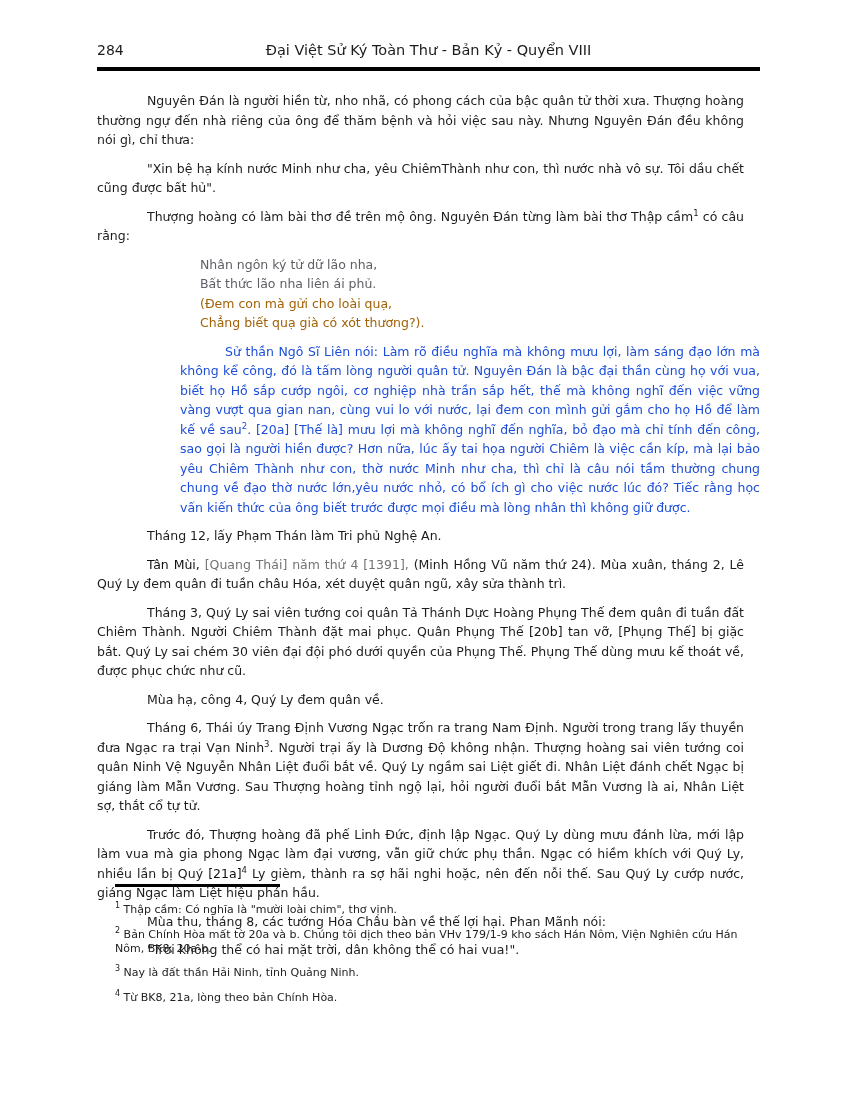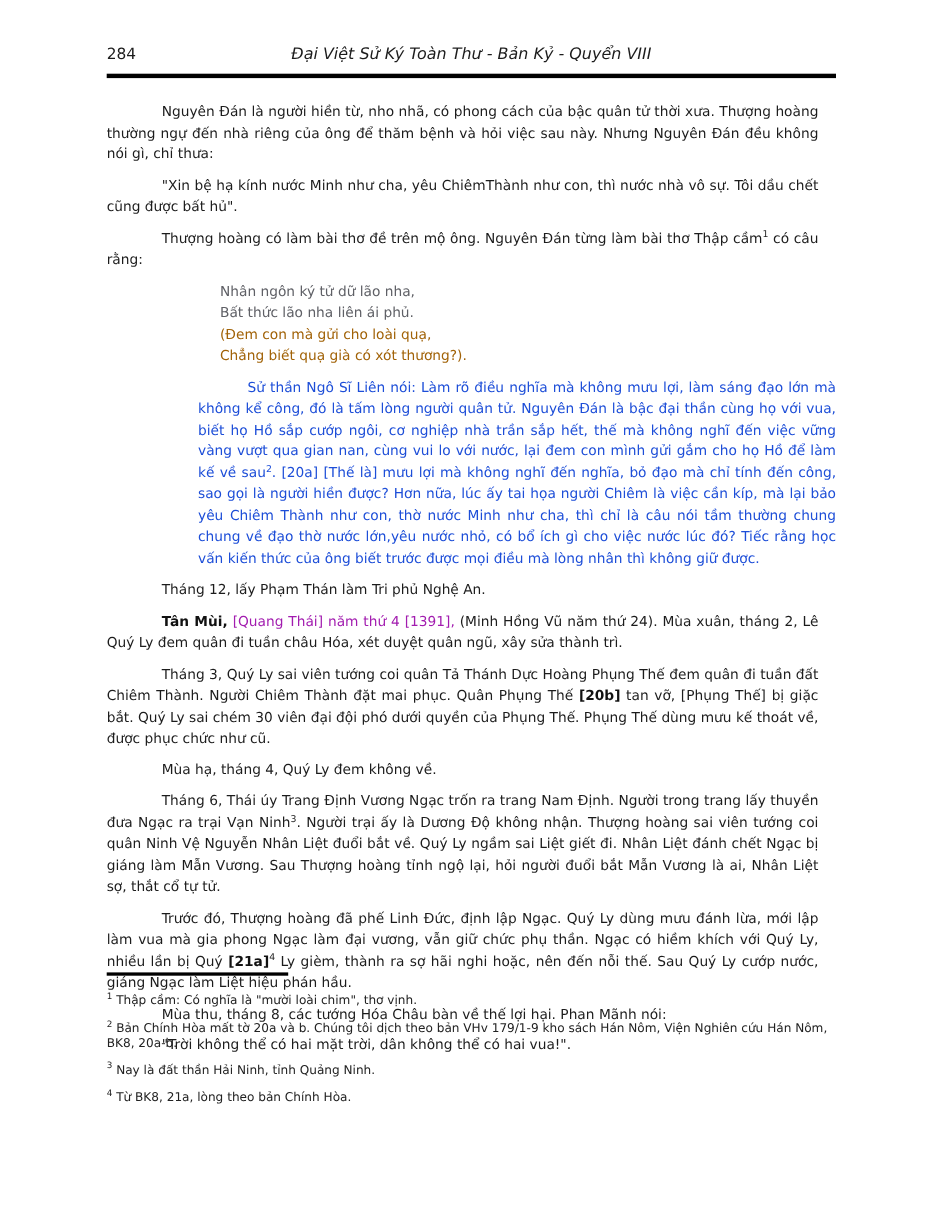--- a/index.html
+++ b/index.html
@@ -16,21 +16,21 @@
   }
   
   .header {
     display: flex;
     align-items: baseline;
     padding-bottom: 9px;
     border-bottom: 4px solid #000000;
     margin-bottom: 20px;
   }
   .page-number { width: 90px; font-size: 14px; }
-  .header-title { flex: 1; text-align: center; font-size: 14.5px; font-style: italic; }
+  .header-title { flex: 1; text-align: center; font-size: 14.5px; }
   .header-spacer { width: 90px; }
   
   .content { font-size: 12.5px; line-height: 19.5px; }
   .para {
     margin: 0 16px 9px 0;
     text-indent: 50px;
     text-align: justify;
   }
   .poem {
     margin: 2px 0 9px 103px;
@@ -38,31 +38,31 @@
     line-height: 19.5px;
   }
   .poem-hanviet { color: #5f6066; }
   .poem-viet { color: #a16207; }
   .commentary {
     margin: 0 0 9px 83px;
     text-indent: 45px;
     text-align: justify;
     color: #1d4ed8;
   }
-  .bold { font-weight: bold; color: #111111; }
-  .era-note { color: #a21caf; }
+  .bold { font-weight: normal; color: #111111; }
+  .era-note { color: #737373; }
   sup.fn-ref {
     font-size: 8.5px;
     line-height: 0;
     vertical-align: super;
   }
   
   .footnotes {
     position: absolute;
-    left: 97px;
+    left: 115px;
     right: 90px;
     top: 884px;
   }
   .fn-rule {
     width: 165px;
     height: 0;
     border-top: 3px solid #000000;
     margin-bottom: 16px;
   }
   .fn {
@@ -105,21 +105,21 @@
     </div>
 
     <p class="commentary"><span>Sử thần Ngô Sĩ Liên nói: Làm rõ điều nghĩa mà không mưu lợi, làm sáng đạo lớn mà không kể công, đó là tấm lòng người quân tử. Nguyên Đán là bậc đại thần cùng họ với vua, biết họ Hồ sắp cướp ngôi, cơ nghiệp nhà trần sắp hết, thế mà không nghĩ đến việc vững vàng vượt qua gian nan, cùng vui lo với nước, lại đem con mình gửi gắm cho họ Hồ để làm kế về sau</span><sup class="fn-ref">2</sup><span>. [20a] [Thế là] mưu lợi mà không nghĩ đến nghĩa, bỏ đạo mà chỉ tính đến công, sao gọi là người hiền được? Hơn nữa, lúc ấy tai họa người Chiêm là việc cần kíp, mà lại bảo yêu Chiêm Thành như con, thờ nước Minh như cha, thì chỉ là câu nói tầm thường chung chung về đạo thờ nước lớn,yêu nước nhỏ, có bổ ích gì cho việc nước lúc đó? Tiếc rằng học vấn kiến thức của ông biết trước được mọi điều mà lòng nhân thì không giữ được.</span></p>
 
     <p class="para">Tháng 12, lấy Phạm Thán làm Tri phủ Nghệ An.</p>
 
     <p class="para"><span class="bold">Tân Mùi,</span><span class="era-note"> [Quang Thái] năm thứ 4 [1391],</span><span> (Minh Hồng Vũ năm thứ 24). Mùa xuân, tháng 2, Lê Quý Ly đem quân đi tuần châu Hóa, xét duyệt quân ngũ, xây sửa thành trì.</span></p>
 
     <p class="para"><span>Tháng 3, Quý Ly sai viên tướng coi quân Tả Thánh Dực Hoàng Phụng Thế đem quân đi tuần đất Chiêm Thành. Người Chiêm Thành đặt mai phục. Quân Phụng Thế </span><span class="bold">[20b]</span><span> tan vỡ, [Phụng Thế] bị giặc bắt. Quý Ly sai chém 30 viên đại đội phó dưới quyền của Phụng Thế. Phụng Thế dùng mưu kế thoát về, được phục chức như cũ.</span></p>
 
-    <p class="para">Mùa hạ, tháng 4, Quý Ly đem không về.</p>
+    <p class="para">Mùa hạ, công 4, Quý Ly đem quân về.</p>
 
     <p class="para"><span>Tháng 6, Thái úy Trang Định Vương Ngạc trốn ra trang Nam Định. Người trong trang lấy thuyền đưa Ngạc ra trại Vạn Ninh</span><sup class="fn-ref">3</sup><span>. Người trại ấy là Dương Độ không nhận. Thượng hoàng sai viên tướng coi quân Ninh Vệ Nguyễn Nhân Liệt đuổi bắt về. Quý Ly ngầm sai Liệt giết đi. Nhân Liệt đánh chết Ngạc bị giáng làm Mẫn Vương. Sau Thượng hoàng tỉnh ngộ lại, hỏi người đuổi bắt Mẫn Vương là ai, Nhân Liệt sợ, thắt cổ tự tử.</span></p>
 
     <p class="para"><span>Trước đó, Thượng hoàng đã phế Linh Đức, định lập Ngạc. Quý Ly dùng mưu đánh lừa, mới lập làm vua mà gia phong Ngạc làm đại vương, vẫn giữ chức phụ thần. Ngạc có hiềm khích với Quý Ly, nhiều lần bị Quý </span><span class="bold">[21a]</span><sup class="fn-ref">4</sup><span> Ly gièm, thành ra sợ hãi nghi hoặc, nên đến nỗi thế. Sau Quý Ly cướp nước, giáng Ngạc làm Liệt hiệu phán hầu.</span></p>
 
     <p class="para">Mùa thu, tháng 8, các tướng Hóa Châu bàn về thế lợi hại. Phan Mãnh nói:</p>
 
     <p class="para">"Trời không thể có hai mặt trời, dân không thể có hai vua!".</p>
 
   </div>

